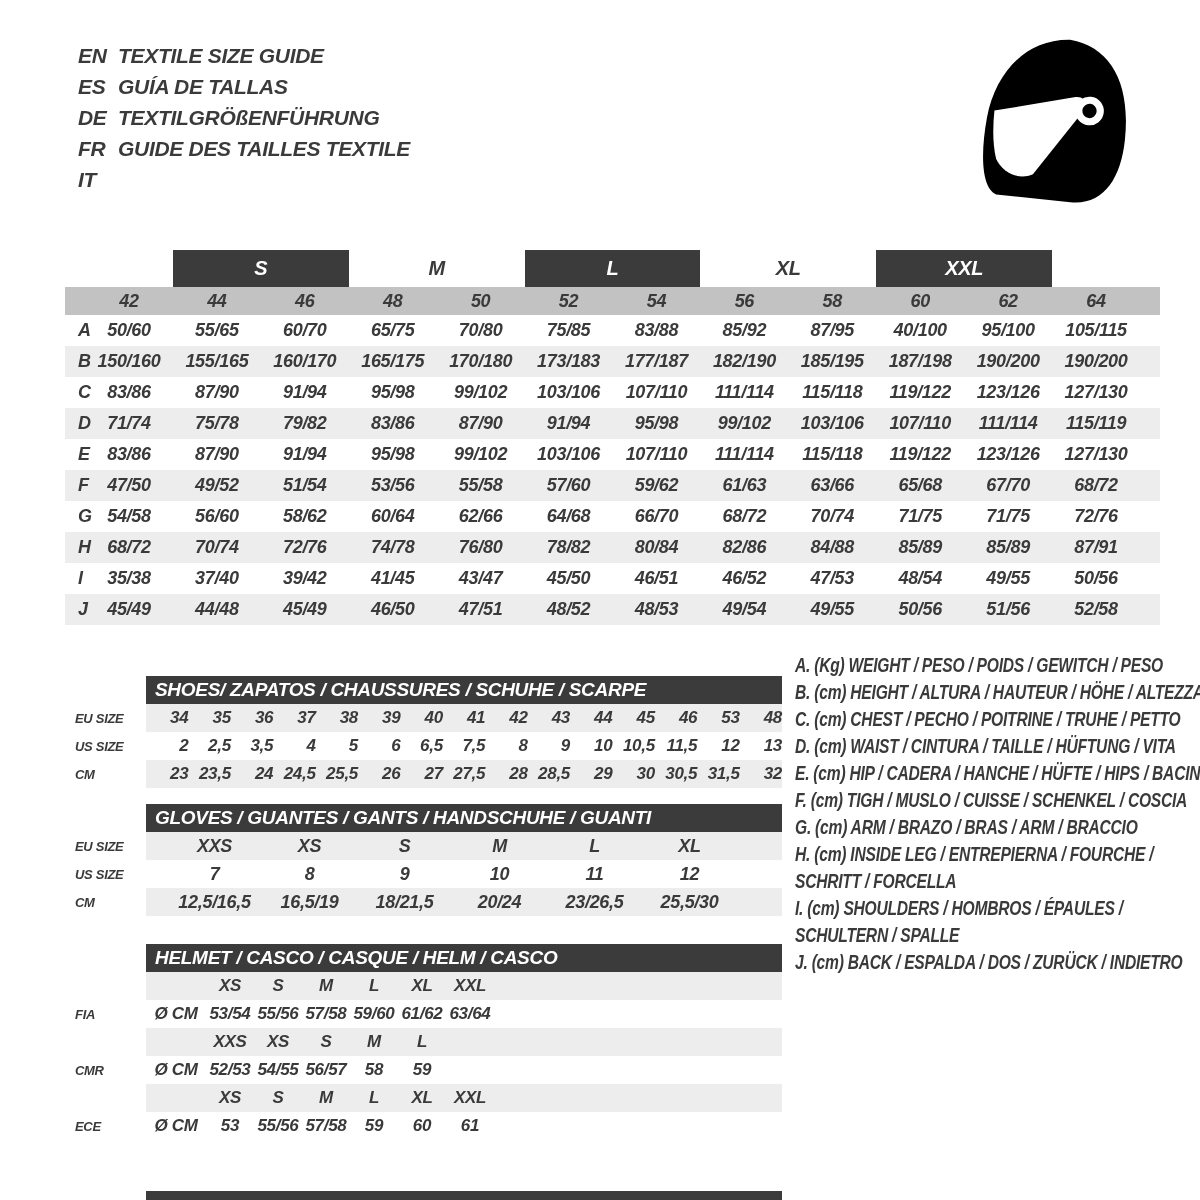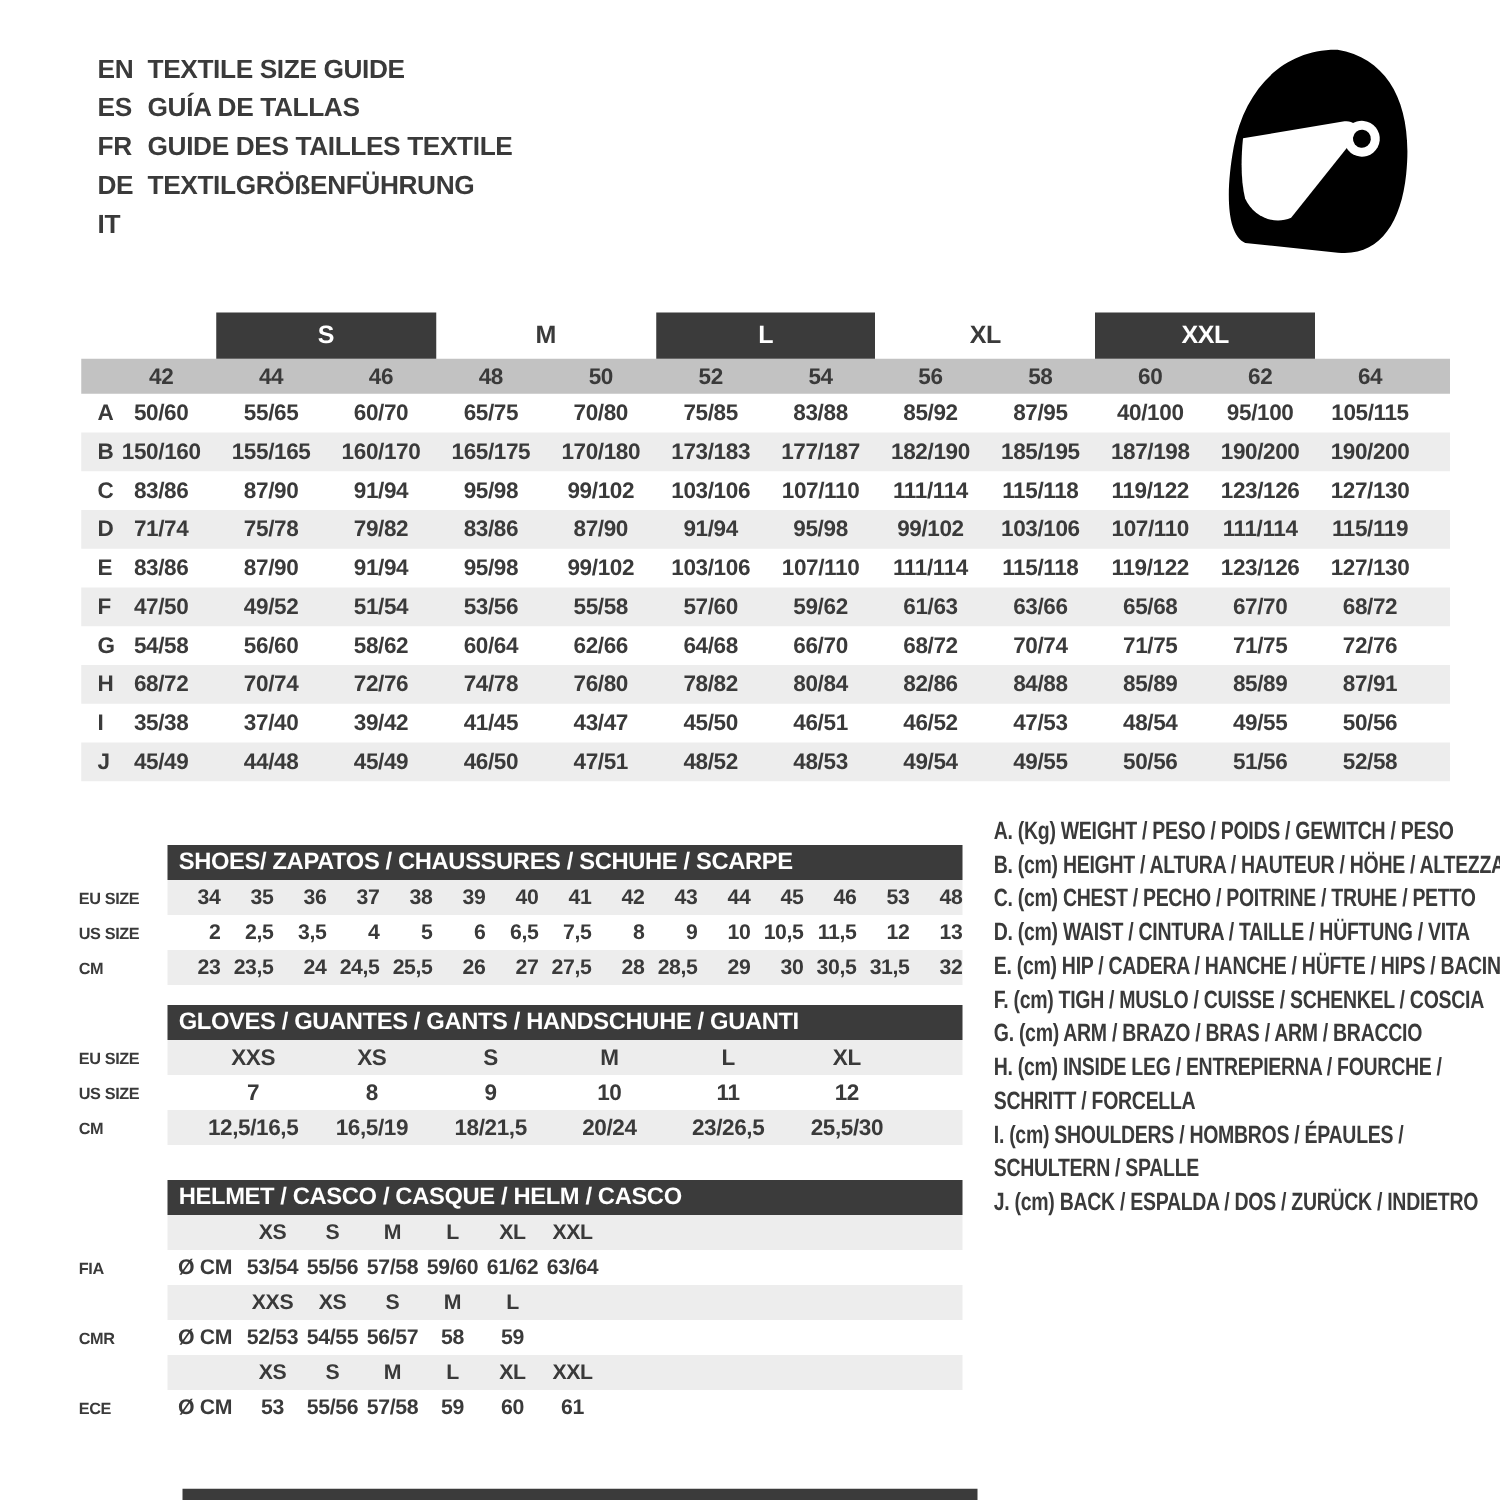--- a/index.html
+++ b/index.html
@@ -1,17 +1,17 @@
 <!DOCTYPE html>
 <html><head>
 <meta charset="utf-8">
 <style>
   html,body{margin:0;padding:0;background:#fff;}
   #canvas{position:relative;width:1200px;height:1200px;background:#ffffff;overflow:hidden;
-          font-family:"Liberation Sans",sans-serif;font-weight:bold;color:#3a3a3a;letter-spacing:-0.3px;}
+          font-family:"Liberation Sans",sans-serif;font-weight:bold;color:#3a3a3a;letter-spacing:-0.3px;font-style:italic;}
 
   
   #langs{position:absolute;left:78px;top:40px;list-style:none;margin:0;padding:0;}
   #langs li{display:flex;height:31px;align-items:center;font-size:21px;}
   #langs .code{width:40px;flex:none;}
 
   
   #helmet-icon{position:absolute;left:975px;top:33px;width:162px;height:172px;}
 
   
@@ -19,21 +19,21 @@
   .bandrow{position:relative;height:37px;display:grid;grid-template-columns:repeat(12,1fr);margin:0 20px;}
   .band{display:flex;align-items:center;justify-content:center;font-size:20px;}
   .band.boxed{background:#3b3b3b;color:#ffffff;}
   .numrow{height:28px;background:#c2c2c2;}
   .cells{display:grid;grid-template-columns:repeat(12,1fr);margin:0 20px;height:100%;align-items:center;text-align:center;font-size:18px;}
   .trow{position:relative;height:31px;}
   .trow.alt{background:#ededed;}
   .letter{position:absolute;left:13px;top:0;height:100%;display:flex;align-items:center;font-size:18px;}
 
   
-  #lower-left{position:absolute;left:53px;top:676px;width:717px;}
+  #lower-left{position:absolute;left:65px;top:676px;width:717px;}
   .sec-head{margin-left:81px;width:636px;height:28px;background:#3b3b3b;color:#fff;display:flex;align-items:center;padding-left:9px;box-sizing:border-box;font-size:19px;}
   .lrow{position:relative;height:28px;}
   .rlabel{position:absolute;left:10px;top:0;height:100%;display:flex;align-items:center;font-size:13px;}
   .content{margin-left:81px;width:636px;height:100%;box-sizing:border-box;}
   .content.shaded{background:#ededed;}
   .cells15{display:grid;grid-template-columns:repeat(15,1fr);height:100%;align-items:center;text-align:right;font-size:17px;}
   .cells6{display:grid;grid-template-columns:repeat(6,95px);margin-left:21px;height:100%;align-items:center;text-align:center;font-size:18px;}
   .hcells{display:grid;grid-template-columns:60px repeat(6,48px);height:100%;align-items:center;text-align:center;font-size:17px;}
   #gloves{margin-top:16px;}
   #helmet-table{margin-top:28px;}
@@ -53,26 +53,26 @@
   <ul id="langs">
       <li>
         <span class="code">EN</span>
         <span class="lbl">TEXTILE SIZE GUIDE</span>
       </li>
       <li>
         <span class="code">ES</span>
         <span class="lbl">GUÍA DE TALLAS</span>
       </li>
       <li>
+        <span class="code">DE</span>
+        <span class="lbl">TEXTILGRÖßENFÜHRUNG</span>
+      </li>
+      <li>
         <span class="code">FR</span>
         <span class="lbl">GUIDE DES TAILLES TEXTILE</span>
-      </li>
-      <li>
-        <span class="code">DE</span>
-        <span class="lbl">TEXTILGRÖßENFÜHRUNG</span>
       </li>
       <li>
         <span class="code">IT</span>
       </li>
     </ul>
 
   <div id="helmet-icon">
     <svg width="162" height="172" viewBox="0 0 160 180" xmlns="http://www.w3.org/2000/svg">
       <g transform="rotate(6 80 90)">
         <path d="M86,6 C40,10 12,48 8,96 C5,135 10,170 26,175 L104,175 C138,175 154,146 154,104 C154,46 130,9 86,6 Z" fill="#000000"></path>

